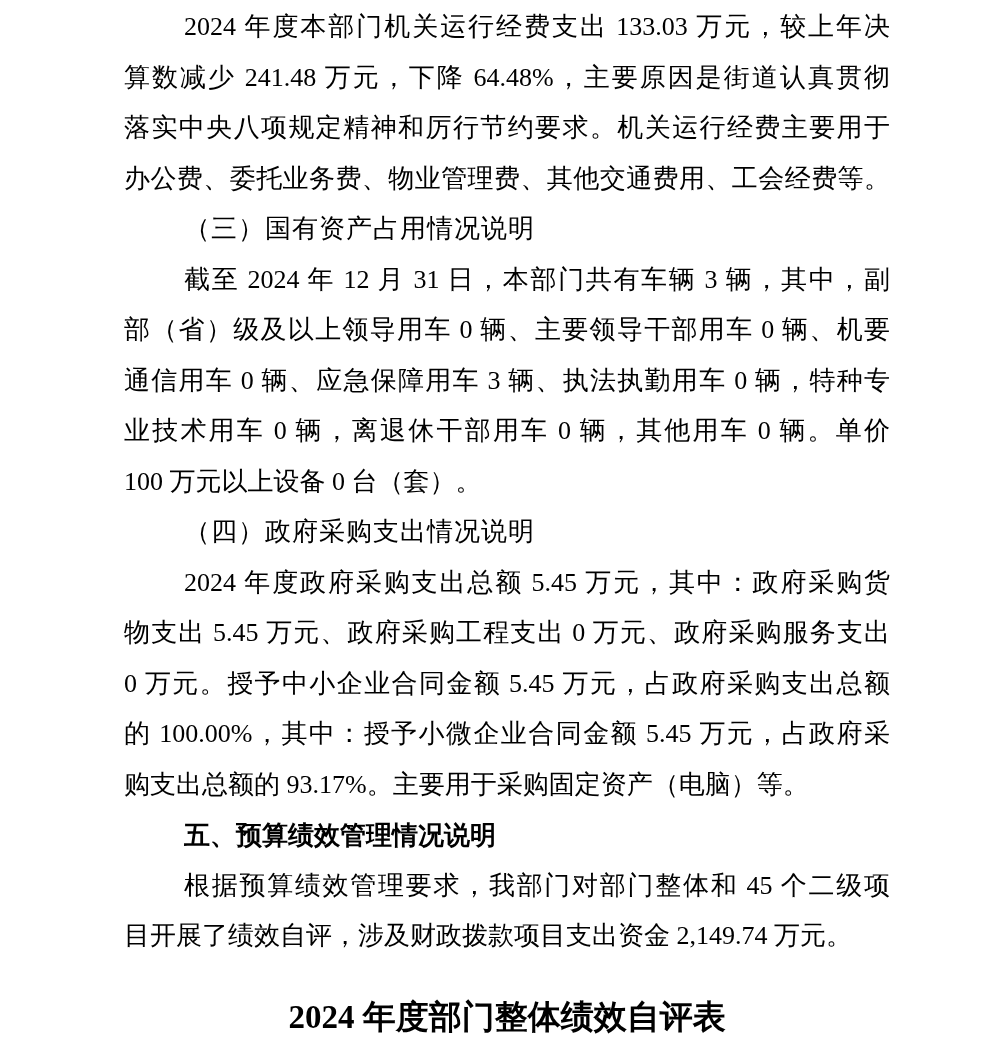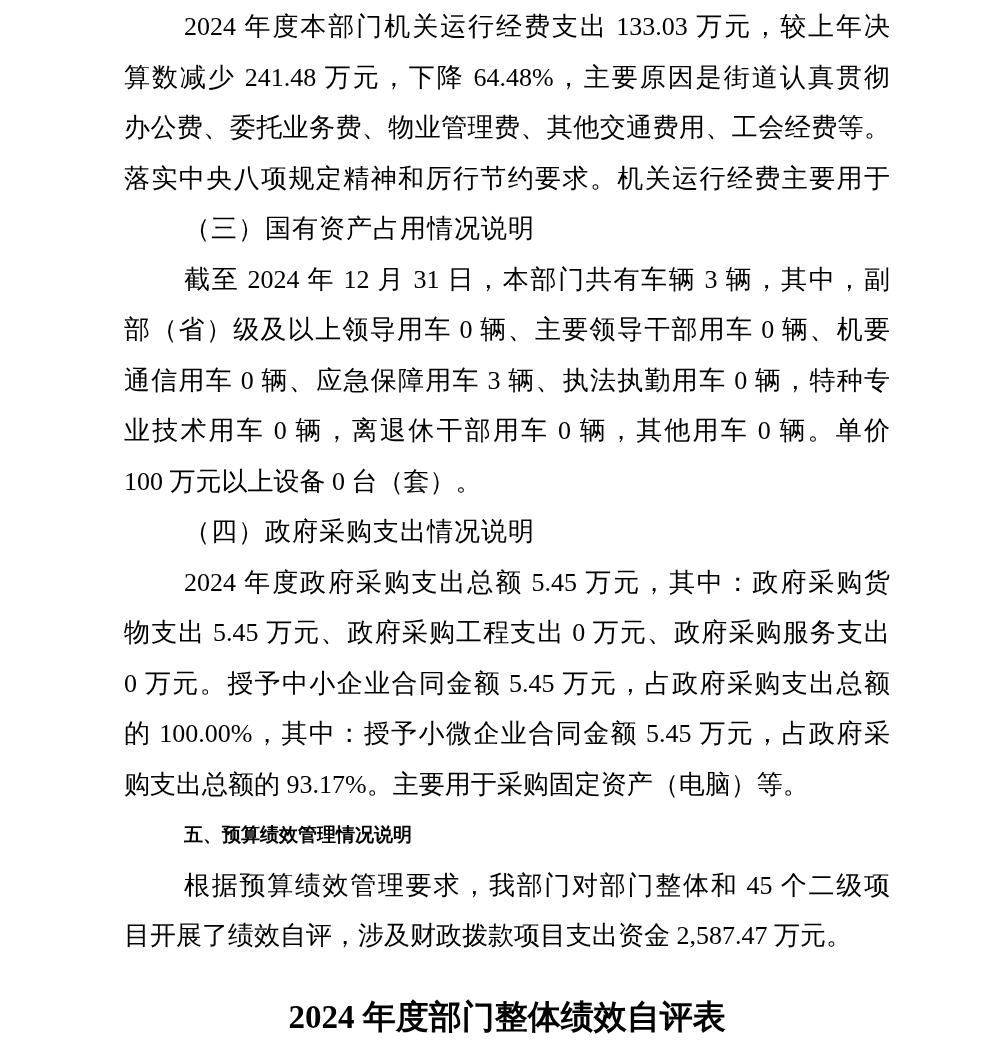--- a/index.html
+++ b/index.html
@@ -39,21 +39,21 @@
   }
   
   .kai {
     font-family: Liberation Serif, serif;
     letter-spacing: 1px;
   }
   
   .hei {
     font-family: "Liberation Sans", "DejaVu Sans", sans-serif;
     font-weight: bold;
-    font-size: 19px;
+    font-size: 26px;
   }
   
   .title-line {
     height: 46px;
     line-height: 42px;
     font-size: 33px;
     font-weight: bold;
     text-align: center;
     text-indent: 0;
     font-family: "Liberation Serif", "DejaVu Serif", serif;
@@ -63,40 +63,40 @@
   }
 </style>
 </head>
 <body>
 
 <div class="page">
   <div class="textblock">
 
     <div class="line indent justify">2024 年度本部门机关运行经费支出 133.03 万元，较上年决</div>
     <div class="line justify">算数减少 241.48 万元，下降 64.48%，主要原因是街道认真贯彻</div>
+    <div class="line justify">落实中央八项规定精神和厉行节约要求。机关运行经费主要用于</div>
     <div class="line justify">办公费、委托业务费、物业管理费、其他交通费用、工会经费等。</div>
-    <div class="line justify">落实中央八项规定精神和厉行节约要求。机关运行经费主要用于</div>
 
     <div class="line indent kai">（三）国有资产占用情况说明</div>
 
     <div class="line indent justify">截至 2024 年 12 月 31 日，本部门共有车辆 3 辆，其中，副</div>
     <div class="line justify">部（省）级及以上领导用车 0 辆、主要领导干部用车 0 辆、机要</div>
     <div class="line justify">通信用车 0 辆、应急保障用车 3 辆、执法执勤用车 0 辆，特种专</div>
     <div class="line justify">业技术用车 0 辆，离退休干部用车 0 辆，其他用车 0 辆。单价</div>
     <div class="line">100 万元以上设备 0 台（套）。</div>
 
     <div class="line indent kai">（四）政府采购支出情况说明</div>
 
     <div class="line indent justify">2024 年度政府采购支出总额 5.45 万元，其中：政府采购货</div>
     <div class="line justify">物支出 5.45 万元、政府采购工程支出 0 万元、政府采购服务支出</div>
     <div class="line justify">0 万元。授予中小企业合同金额 5.45 万元，占政府采购支出总额</div>
     <div class="line justify">的 100.00%，其中：授予小微企业合同金额 5.45 万元，占政府采</div>
     <div class="line">购支出总额的 93.17%。主要用于采购固定资产（电脑）等。</div>
 
     <div class="line indent hei">五、预算绩效管理情况说明</div>
 
     <div class="line indent justify">根据预算绩效管理要求，我部门对部门整体和 45 个二级项</div>
-    <div class="line">目开展了绩效自评，涉及财政拨款项目支出资金 2,587.47 万元。</div>
+    <div class="line">目开展了绩效自评，涉及财政拨款项目支出资金 2,149.74 万元。</div>
 
     <div class="line title-line">2024 年度部门整体绩效自评表</div>
 
   </div>
 </div>
 
 </body></html>

